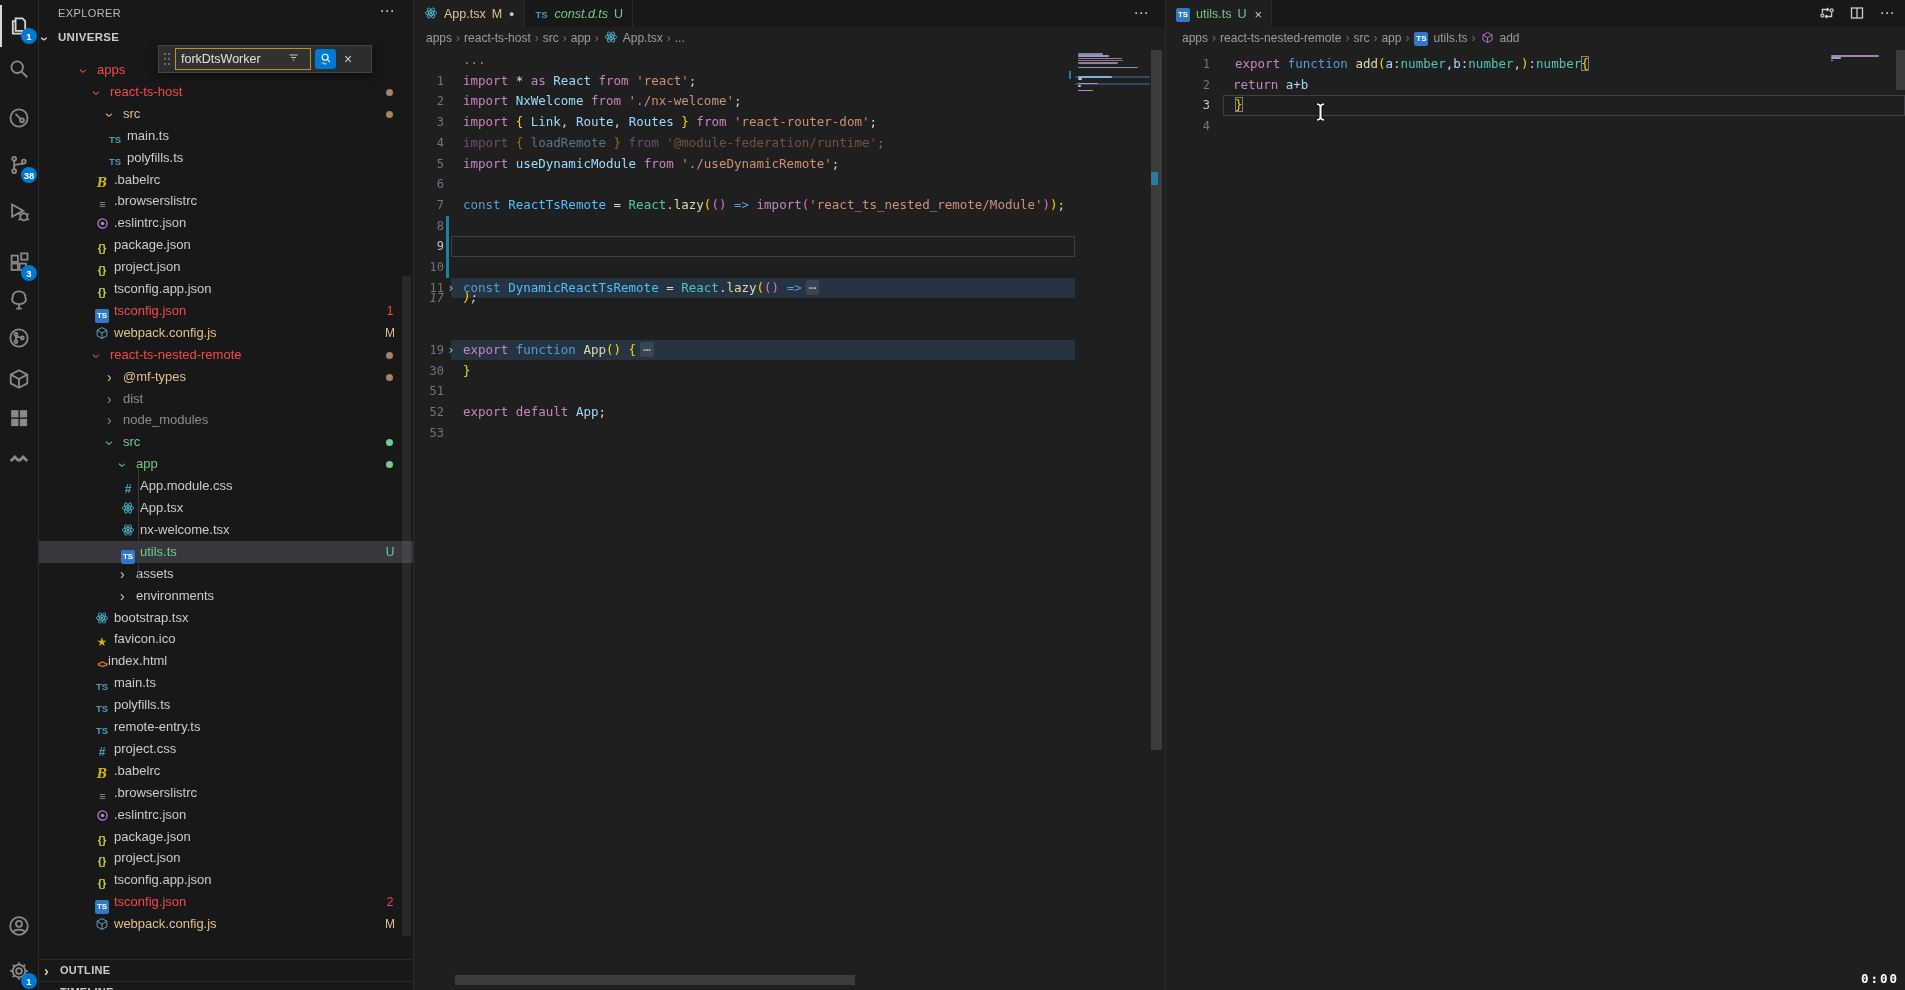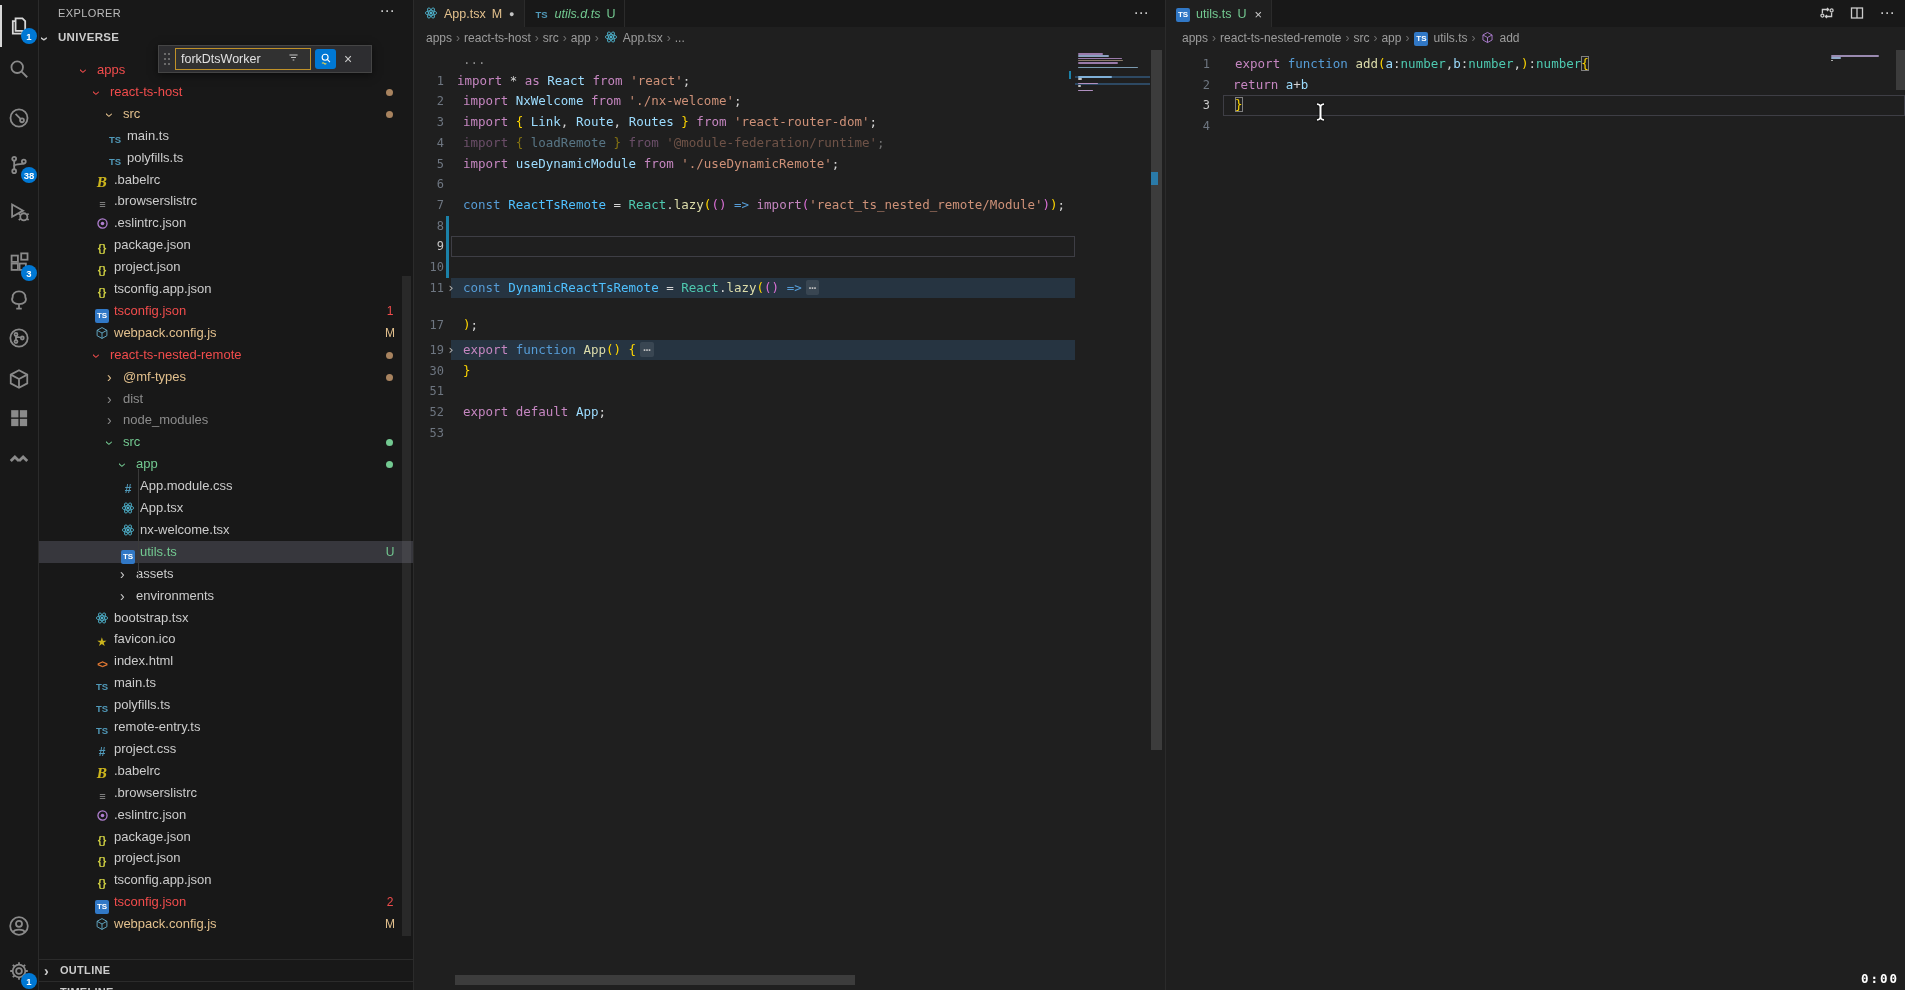--- a/index.html
+++ b/index.html
@@ -352,21 +352,21 @@
             <circle cx="8" cy="8" r="1.1" fill="#53c1de"></circle>
           </svg></span>
         <span style="position:absolute;left:76px">bootstrap.tsx</span>
       </div>
       <div class="trow" style="top: 628.4px; color: rgb(204, 204, 204);">
         <span class="ticon" style="position:absolute;left:56px;top:3px"><span style="color:#cbb41d;font-size:12px">★</span></span>
         <span style="position:absolute;left:76px">favicon.ico</span>
       </div>
       <div class="trow" style="top: 650.3px; color: rgb(204, 204, 204);">
         <span class="ticon" style="position:absolute;left:56px;top:3px"><span style="color:#e37933;font-size:10px;font-weight:bold;letter-spacing:-1px">&lt;&gt;</span></span>
-        <span style="position:absolute;left:76px">index.html</span>
+        <span style="position:absolute;left:70px">index.html</span>
       </div>
       <div class="trow" style="top: 672.2px; color: rgb(204, 204, 204);">
         <span class="ticon" style="position:absolute;left:56px;top:3px"><span style="color:#519aba;font-weight:bold;font-size:9.5px;letter-spacing:0">TS</span></span>
         <span style="position:absolute;left:76px">main.ts</span>
       </div>
       <div class="trow" style="top: 694.1px; color: rgb(204, 204, 204);">
         <span class="ticon" style="position:absolute;left:56px;top:3px"><span style="color:#519aba;font-weight:bold;font-size:9.5px;letter-spacing:0">TS</span></span>
         <span style="position:absolute;left:76px">polyfills.ts</span>
       </div>
       <div class="trow" style="top: 716px; color: rgb(204, 204, 204);">
@@ -461,21 +461,21 @@
             <ellipse cx="8" cy="8" rx="6.5" ry="2.6"></ellipse>
             <ellipse cx="8" cy="8" rx="6.5" ry="2.6" transform="rotate(60 8 8)"></ellipse>
             <ellipse cx="8" cy="8" rx="6.5" ry="2.6" transform="rotate(120 8 8)"></ellipse>
             <circle cx="8" cy="8" r="1.1" fill="#53c1de"></circle>
           </svg></span>
         <span style="color:#E2C08D;">App.tsx</span>
         <span class="tb" style="color:#E2C08D">M</span>
         <span class="dirty">●</span>
       </div><div class="tab">
         <span class="ticon"><span style="color:#519aba;font-weight:bold;font-size:9.5px;letter-spacing:0">TS</span></span>
-        <span style="color:#73C991;font-style:italic">utils.d.ts</span>
+        <span style="color:#73C991;font-style:italic">const.d.ts</span>
         <span class="tb" style="color:#73C991">U</span>
       </div></div>
   <div class="more-btn" style="left:716px">⋯</div>
 </div>
 <div class="breadcrumb" id="bc-g1" style="left:414px;width:751px;padding-left:12px">
     <span class="bc-item">
       <span>apps</span>
     </span>
     <span class="sep">›</span>
     <span class="bc-item">
@@ -499,32 +499,32 @@
         </svg></span>
       <span>App.tsx</span>
     </span>
     <span class="sep">›</span>
     <span class="bc-item">
       <span>...</span>
     </span>
   </div>
 <div class="editor" id="ed1" style="left:414px;top:50px;width:661px;height:940px">
     <div class="crow" style="top: 0px;"><span class="code" style="left:49px"><span class="cm">...</span></span></div>
-    <div class="crow" style="top: 20.7px;"><span class="num " style="width:30px">1</span><span class="code" style="left:43px"><span class="kw">import </span><span class="pn">* </span><span class="kw">as </span><span class="va">React </span><span class="kw">from </span><span class="st">'react'</span><span class="pn">;</span></span></div>
+    <div class="crow" style="top: 20.7px;"><span class="num " style="width:30px">1</span><span class="code" style="left:49px"><span class="kw">import </span><span class="pn">* </span><span class="kw">as </span><span class="va">React </span><span class="kw">from </span><span class="st">'react'</span><span class="pn">;</span></span></div>
     <div class="crow" style="top: 41.4px;"><span class="num " style="width:30px">2</span><span class="code" style="left:49px"><span class="kw">import </span><span class="va">NxWelcome </span><span class="kw">from </span><span class="st">'./nx-welcome'</span><span class="pn">;</span></span></div>
     <div class="crow" style="top: 62.1px;"><span class="num " style="width:30px">3</span><span class="code" style="left:49px"><span class="kw">import </span><span class="b1">{ </span><span class="va">Link</span><span class="pn">, </span><span class="va">Route</span><span class="pn">, </span><span class="va">Routes</span><span class="b1"> }</span><span class="kw"> from </span><span class="st">'react-router-dom'</span><span class="pn">;</span></span></div>
     <div class="crow dim" style="top: 82.8px;"><span class="num " style="width:30px">4</span><span class="code" style="left:49px"><span class="kw">import </span><span class="b1">{ </span><span class="va">loadRemote</span><span class="b1"> }</span><span class="kw"> from </span><span class="st">'@module-federation/runtime'</span><span class="pn">;</span></span></div>
     <div class="crow" style="top: 103.5px;"><span class="num " style="width:30px">5</span><span class="code" style="left:49px"><span class="kw">import </span><span class="va">useDynamicModule </span><span class="kw">from </span><span class="st">'./useDynamicRemote'</span><span class="pn">;</span></span></div>
     <div class="crow" style="top: 124.2px;"><span class="num " style="width:30px">6</span><span class="code" style="left:49px"></span></div>
     <div class="crow" style="top: 144.9px;"><span class="num " style="width:30px">7</span><span class="code" style="left:49px"><span class="k2">const </span><span class="cn">ReactTsRemote </span><span class="pn">= </span><span class="cl">React</span><span class="pn">.</span><span class="fn">lazy</span><span class="b1">(</span><span class="b2">()</span><span class="pn"> </span><span class="k2">=&gt; </span><span class="kw">import</span><span class="b2">(</span><span class="st">'react_ts_nested_remote/Module'</span><span class="b2">)</span><span class="b1">)</span><span class="pn">;</span></span></div>
     <div class="crow" style="top: 165.6px;"><span class="modbar" style="left:32px"></span><span class="num " style="width:30px">8</span><span class="code" style="left:49px"></span></div>
     <div class="crow" style="top: 186.3px;"><span class="curbox" style="left:37px;right:0"></span><span class="modbar" style="left:32px"></span><span class="num cur" style="width:30px">9</span><span class="code" style="left:49px"></span></div>
     <div class="crow" style="top: 207px;"><span class="modbar" style="left:32px"></span><span class="num " style="width:30px">10</span><span class="code" style="left:49px"></span></div>
     <div class="crow" style="top: 227.7px;"><span class="hlbg" style="left:37px;right:0"></span><span class="num " style="width:30px">11</span><span class="foldarrow" style="left:33px">›</span><span class="code" style="left:49px"><span class="k2">const </span><span class="cn">DynamicReactTsRemote </span><span class="pn">= </span><span class="cl">React</span><span class="pn">.</span><span class="fn">lazy</span><span class="b1">(</span><span class="b2">()</span><span class="pn"> </span><span class="k2">=&gt;</span><span class="fd">⋯</span></span></div>
-    <div class="crow" style="top: 265px;"><span class="num " style="width:30px">17</span><span class="code" style="left:49px"><span class="b1">)</span><span class="pn">;</span></span></div>
+    <div class="crow" style="top: 238px; font-style: italic;"><span class="num " style="width:30px">17</span><span class="code" style="left:49px"><span class="b1">)</span><span class="pn">;</span></span></div>
     <div class="crow" style="top: 289.8px;"><span class="hlbg" style="left:37px;right:0"></span><span class="num " style="width:30px">19</span><span class="foldarrow" style="left:33px">›</span><span class="code" style="left:49px"><span class="kw">export </span><span class="k2">function </span><span class="fn">App</span><span class="b1">()</span><span class="pn"> </span><span class="b1">{</span><span class="fd">⋯</span></span></div>
     <div class="crow" style="top: 310.5px;"><span class="num " style="width:30px">30</span><span class="code" style="left:49px"><span class="b1">}</span></span></div>
     <div class="crow" style="top: 331.2px;"><span class="num " style="width:30px">51</span><span class="code" style="left:49px"></span></div>
     <div class="crow" style="top: 351.9px;"><span class="num " style="width:30px">52</span><span class="code" style="left:49px"><span class="kw">export </span><span class="kw">default </span><span class="va">App</span><span class="pn">;</span></span></div>
     <div class="crow" style="top: 372.6px;"><span class="num " style="width:30px">53</span><span class="code" style="left:49px"></span></div>
   </div>
 <div class="mini" id="mini1" style="left:1075px;top:53px;width:75px;height:120px">
     <div class="mline" style="top: 0px; left: 3px; width: 25px; background: rgb(154, 122, 170);"></div>
     <div class="mline" style="top: 2.3px; left: 3px; width: 31px; background: rgb(138, 160, 192);"></div>
     <div class="mline" style="top: 4.6px; left: 3px; width: 44px; background: rgb(154, 122, 170);"></div>

